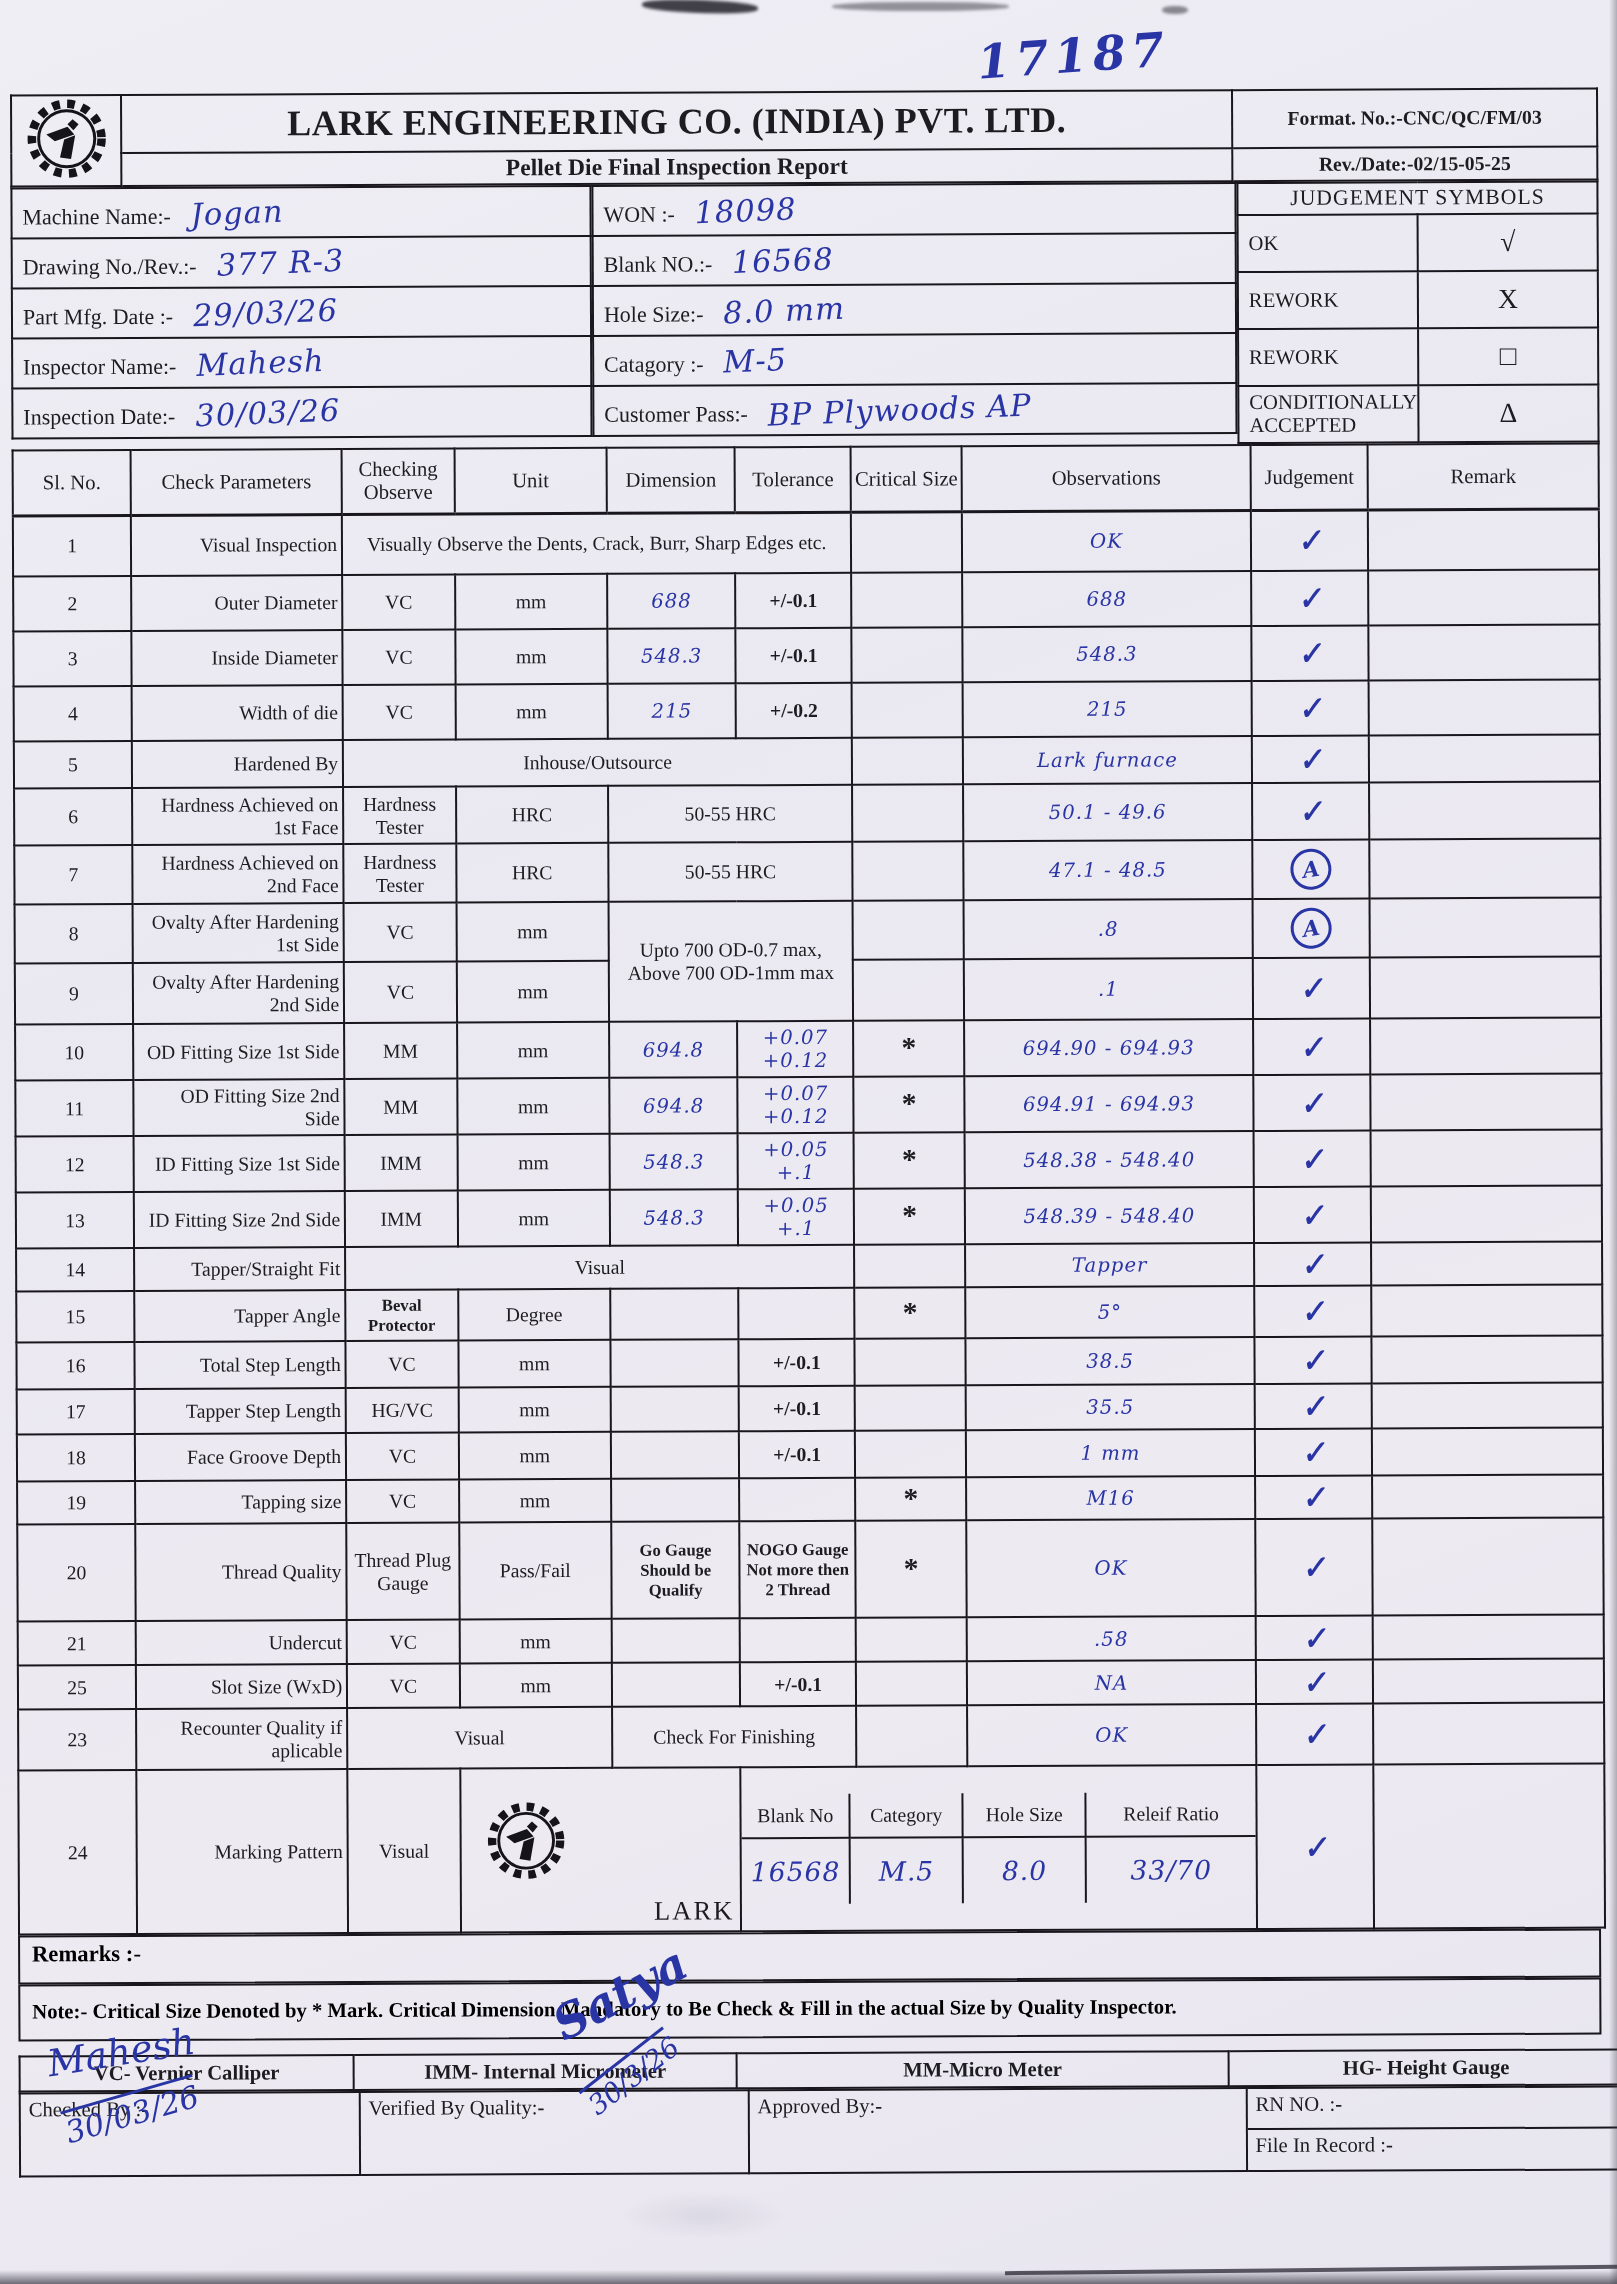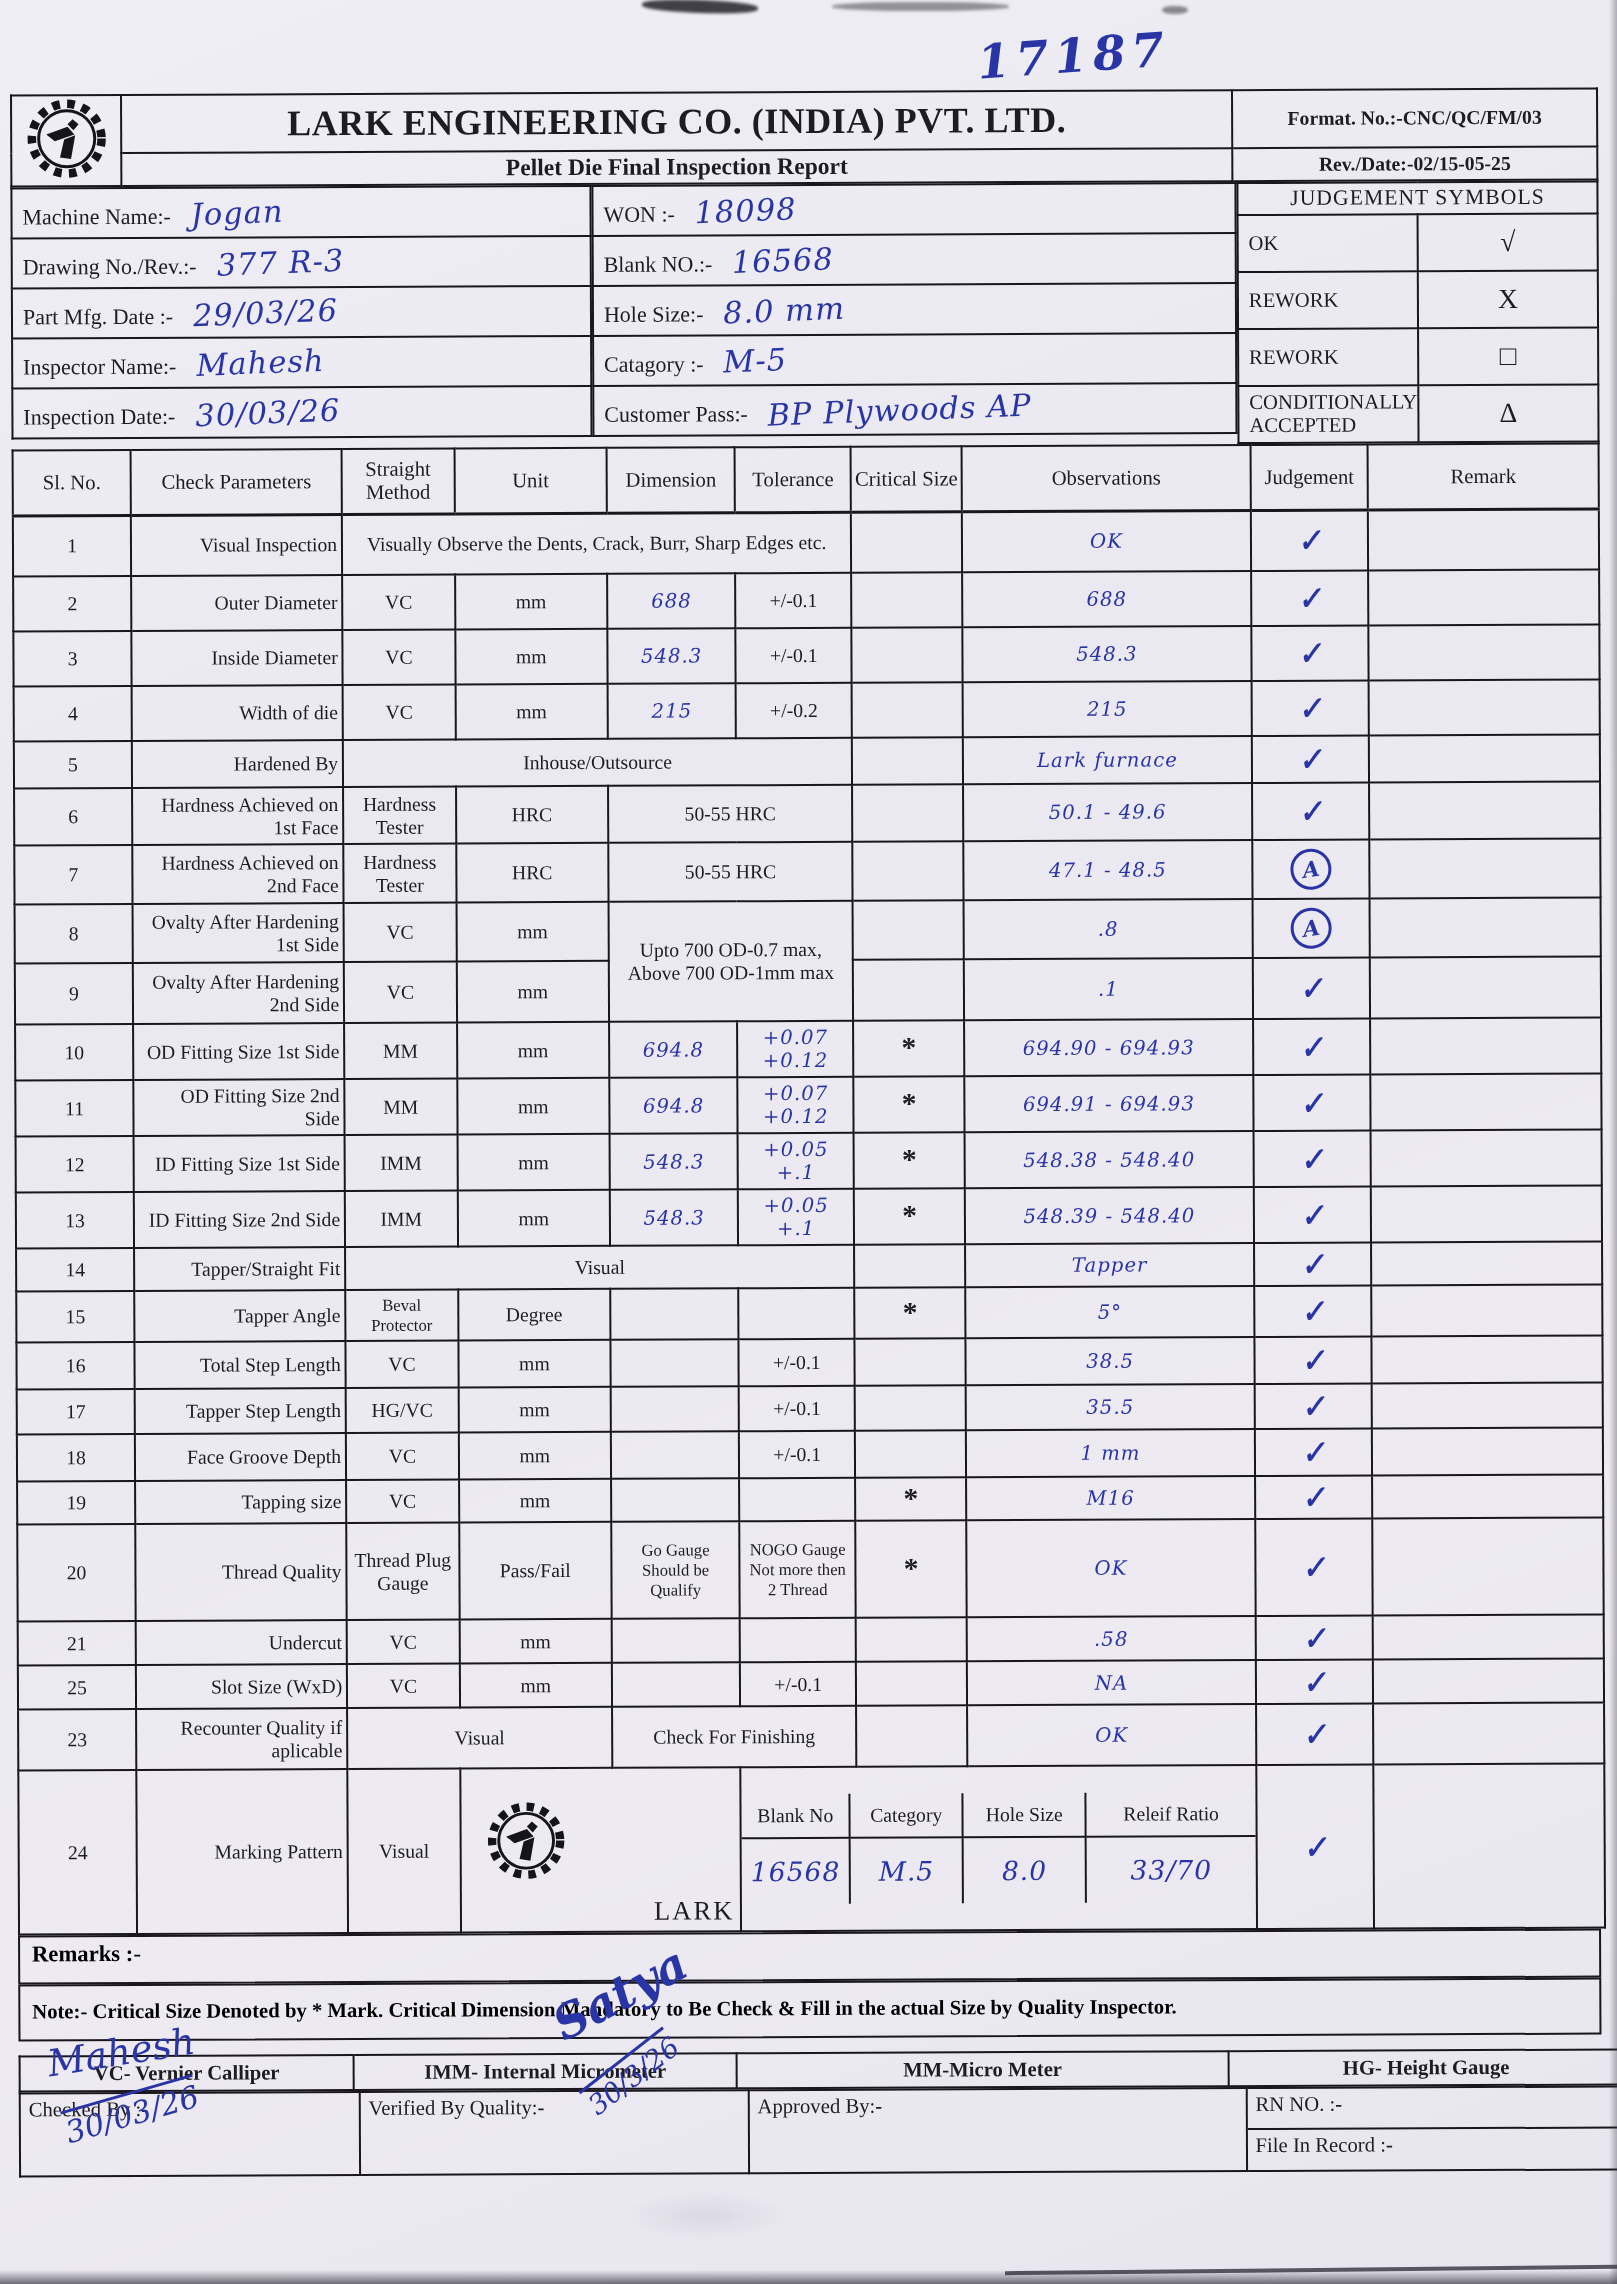--- a/index.html
+++ b/index.html
@@ -55,21 +55,21 @@
   .t-left td,.t-mid td{height:48px;padding:0 0 0 9.9px;vertical-align:middle;white-space:nowrap;overflow:visible;}
   .lbl{font-size:22px;}
   .jtitle{height:29.6px;text-align:center;font-size:21.7px;letter-spacing:1px;padding:0;}
   .jlbl{width:239px;font-size:20.7px;padding-left:9.9px;height:53px;vertical-align:middle;}
   .jsym{text-align:center;font-size:27.6px;vertical-align:middle;}
   
   .main{width:1588px;}
   .main th{font-size:20.7px;font-weight:normal;height:59px;padding:2px;vertical-align:middle;border-bottom-width:3.9px;}
   .main td{font-size:19.7px;text-align:center;vertical-align:middle;padding:3px 3.9px;white-space:pre-line;}
   .main td.c-param{text-align:right;padding-left:7.9px;}
-  .main td.bold{font-weight:normal;margin-left:44px;}
+  .main td.bold{font-weight:bold;margin-left:44px;}
   .main td.small{font-size:16.7px;text-align:center;}
   .main td.star{font-size:29.6px;font-weight:bold;line-height:11.8px;}
   
   #marking-row{height:110px;}
   .logo-cell{position:relative;}
   .logo-cell svg{display:block;margin:3.9px auto 0 17.7px;}
   .brand{position:absolute;right:5.9px;bottom:3.9px;font-size:26.6px;letter-spacing:2px;color:#1d1c20;font-family:"Liberation Serif",serif;font-style:normal;}
   .subcell{padding:0 !important;}
   .subtbl{width:100%;height:110px;}
   .subtbl td{border:2.5px solid #19171d;}
@@ -208,21 +208,21 @@
           <col style="width:7.3%">
           <col style="width:7.0%">
           <col style="width:18.2%">
         <col style="width:7.4%">
           <col style="width:14.55%">
       </colgroup>
       <thead>
         <tr>
           <th>Sl. No.</th>
           <th>Check Parameters</th>
-          <th>Straight Method</th>
+          <th>Checking Observe</th>
           <th>Unit</th>
           <th>Dimension</th>
           <th>Tolerance</th>
           <th>Critical Size</th>
           <th>Observations</th>
           <th>Judgement</th>
           <th>Remark</th>
         </tr>
       </thead>
       <tbody id="tbody">

